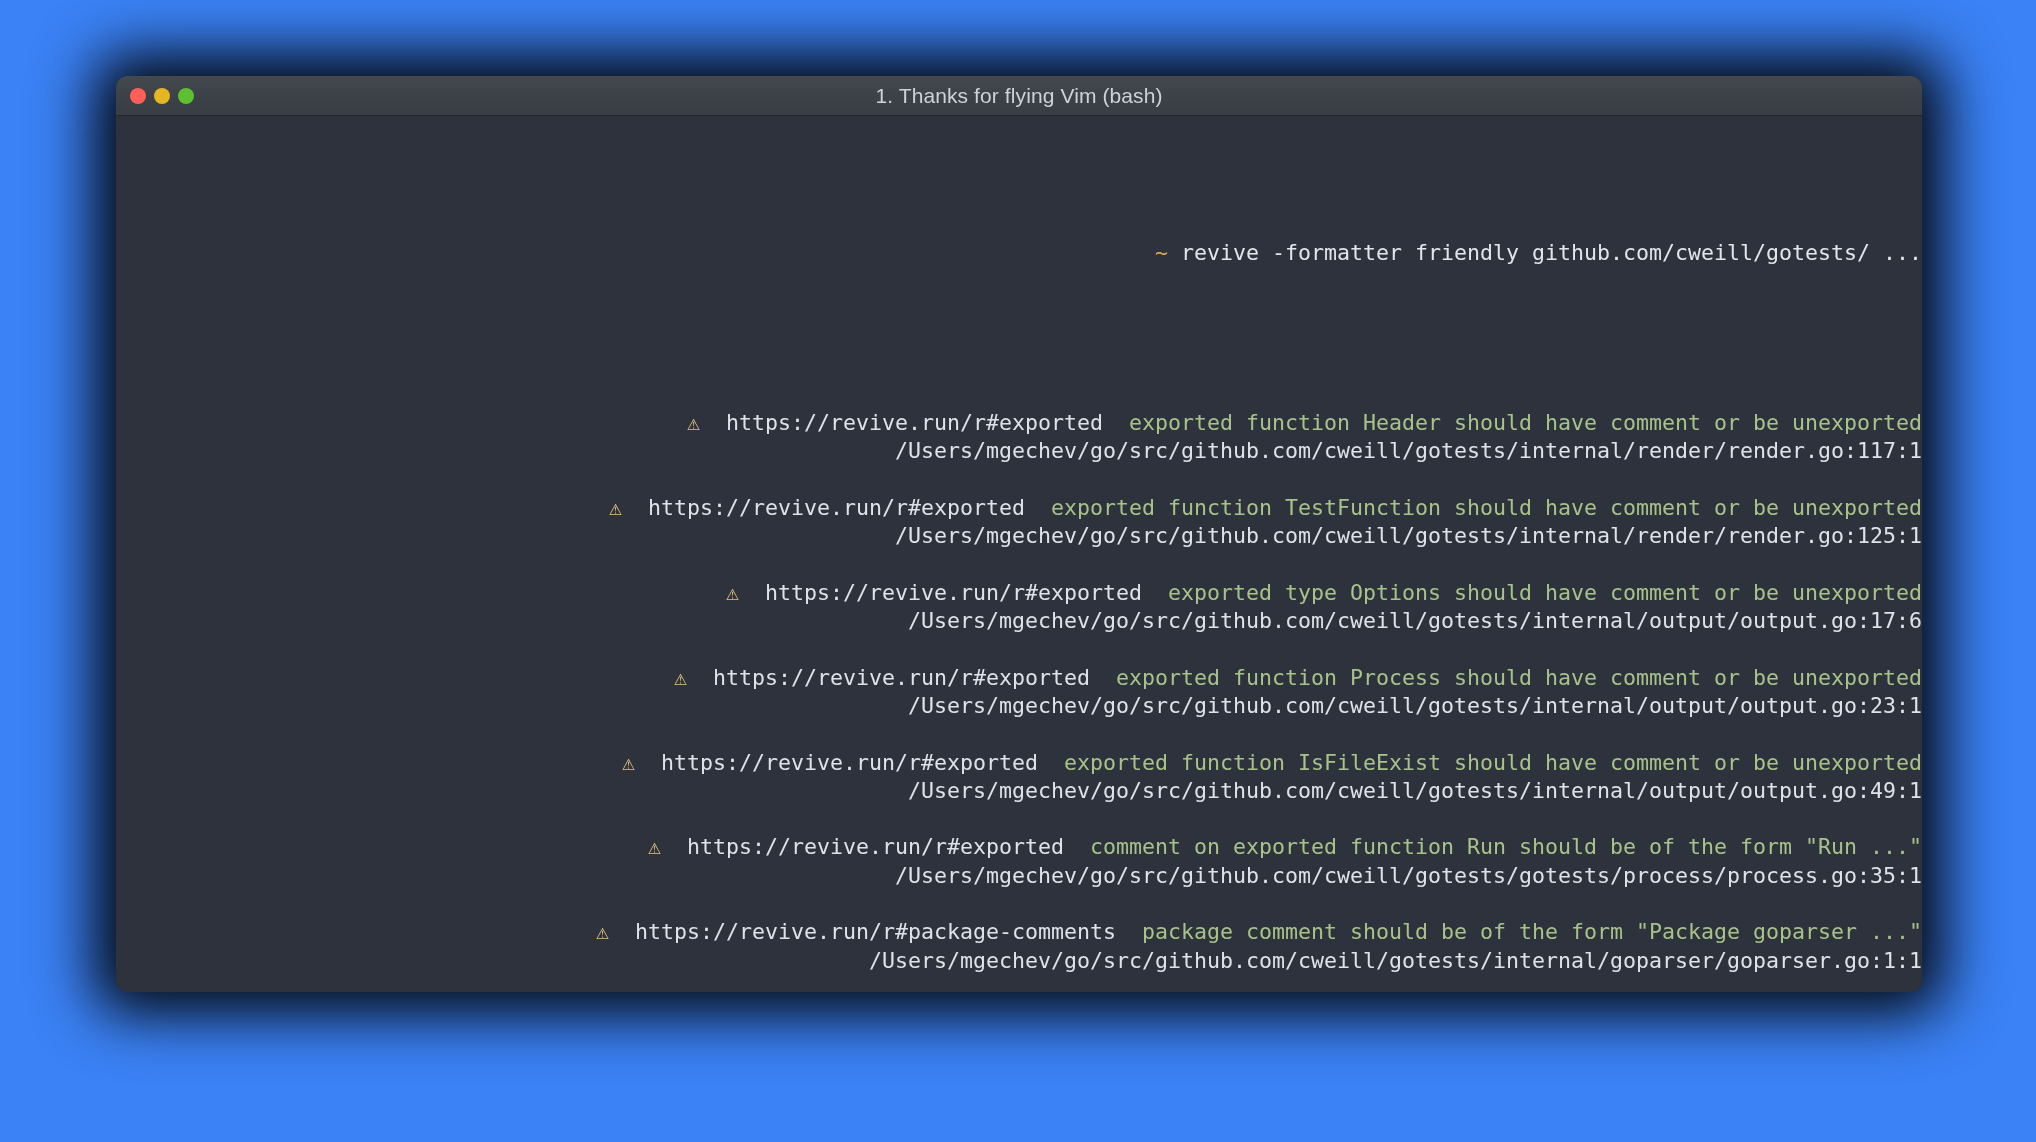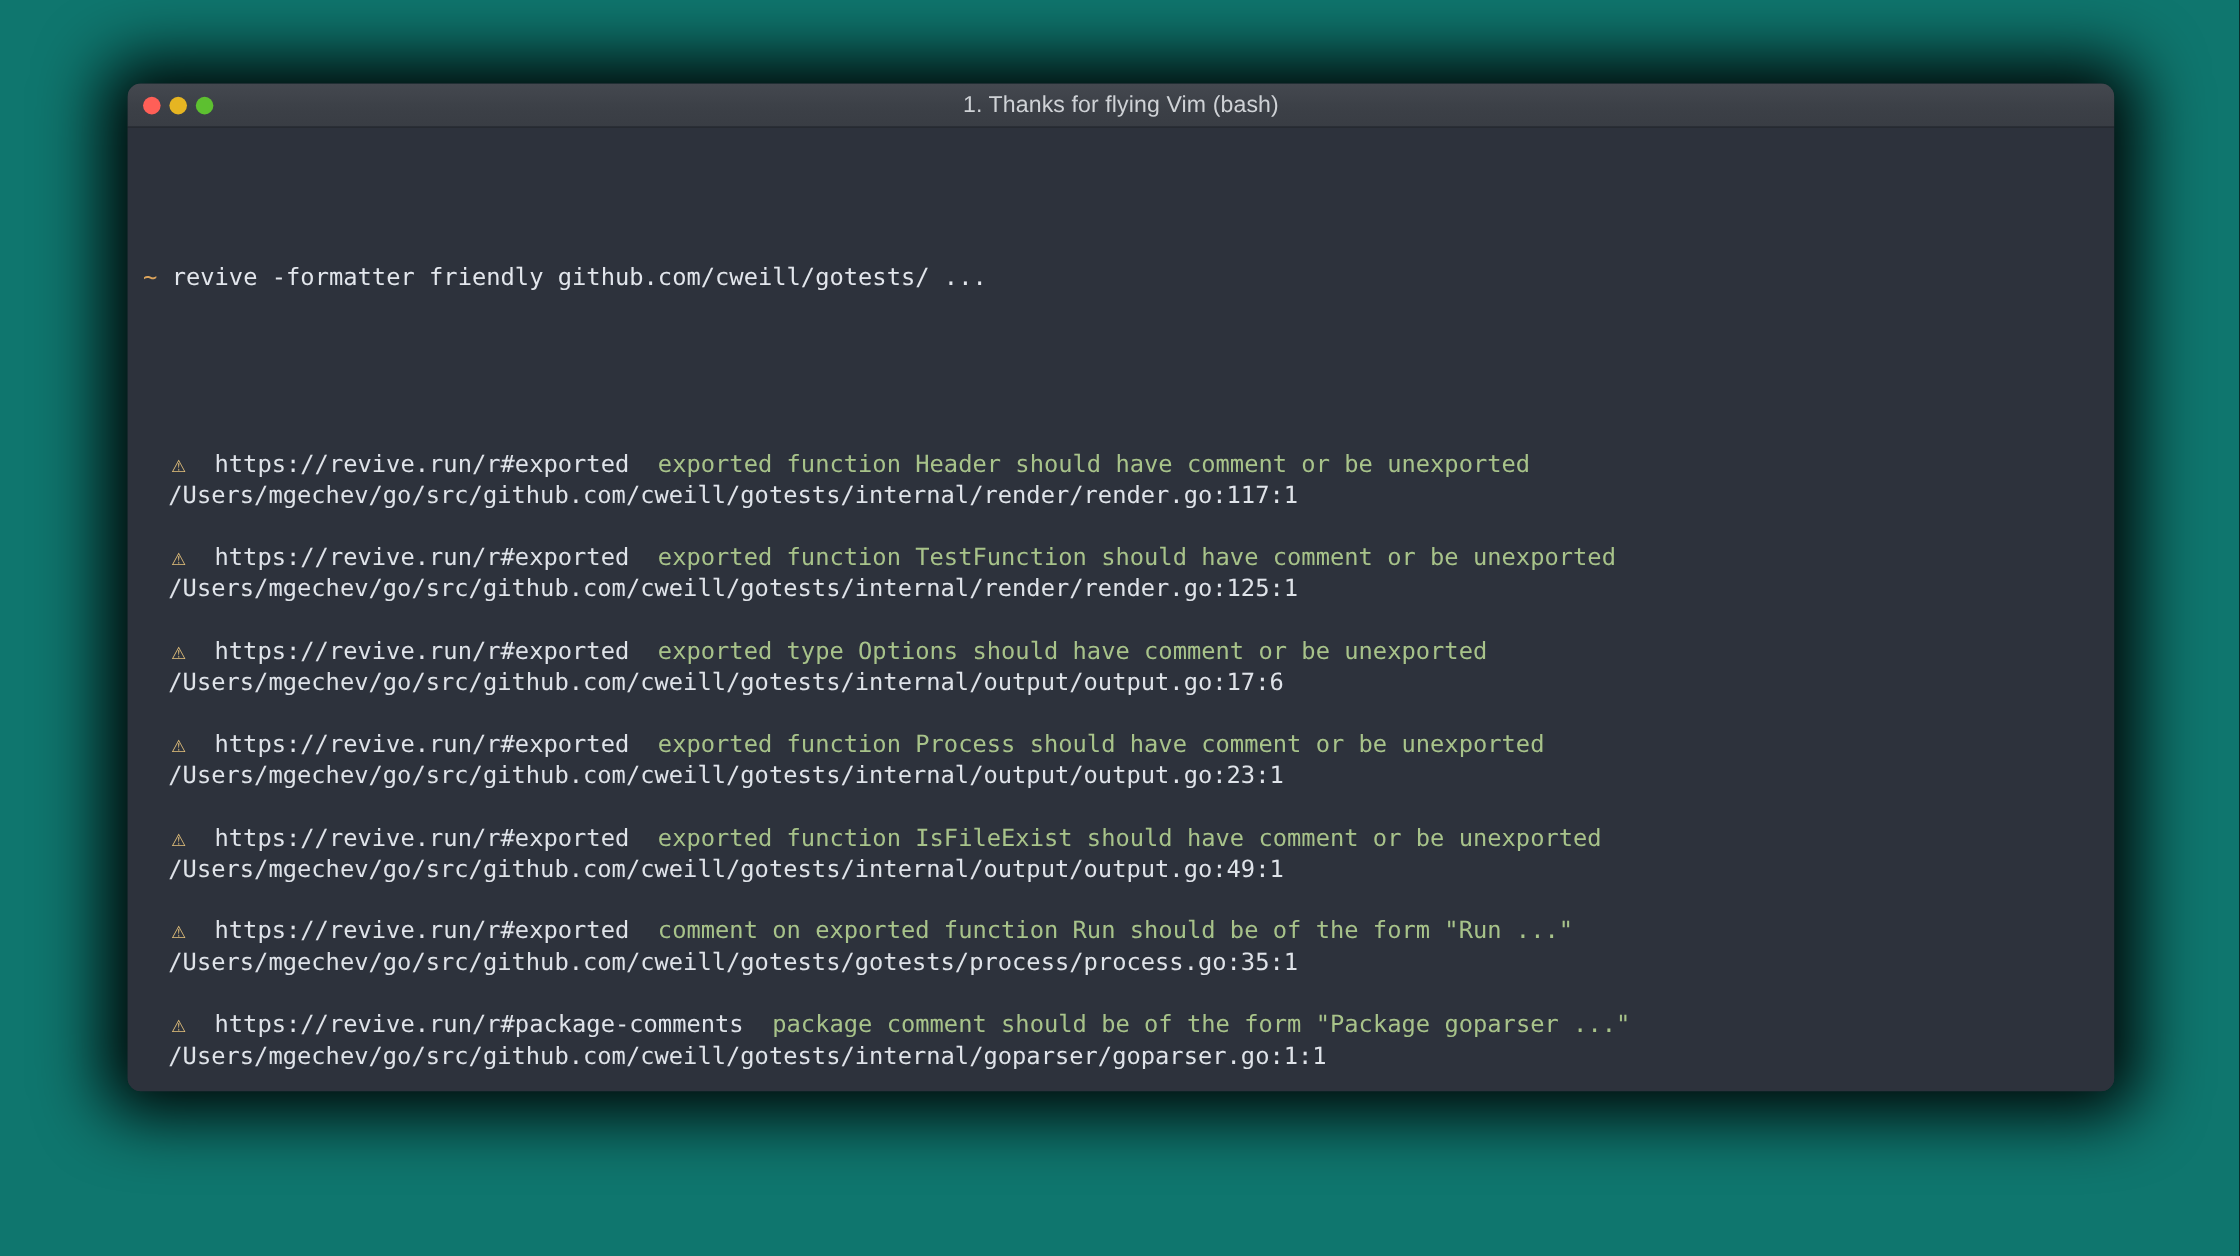--- a/index.html
+++ b/index.html
@@ -9,21 +9,21 @@
     width: 2036px; height: 1142px;
     background: #000000;
     font-family: "DejaVu Sans Mono", monospace;
     overflow: hidden;
   }
 
   #desktop {
     position: relative;
     width: 2036px;
     height: 1142px;
-    background: #0f766e;
+    background: #3b82f6;
     text-decoration: underline;
   }
 
   
   #terminal-window {
     position: absolute;
     left: 116px;
     top: 76px;
     width: 1806px;
     height: 916px;
@@ -78,20 +78,21 @@
     overflow: hidden;
     font-family: "DejaVu Sans Mono", monospace;
     font-size: 21.6px;
     line-height: 28.3px;
     white-space: pre;
   }
   .term-line {
     padding-left: 14px;
     white-space: pre;
     color: #d6dae0;
+    text-align: right;
   }
   .blank { height: 28.3px; }
 
   
   .c-prompt  { color: #dba45c; }
   .c-cmd     { color: #e2e6ec; }
   .c-url     { color: #dfe3e9; }
   .c-msg     { color: #a8c38a; }
   .c-path    { color: #dfe3e9; margin-left: 23px; }
   .c-warnicon{ color: #e3c07b; }

